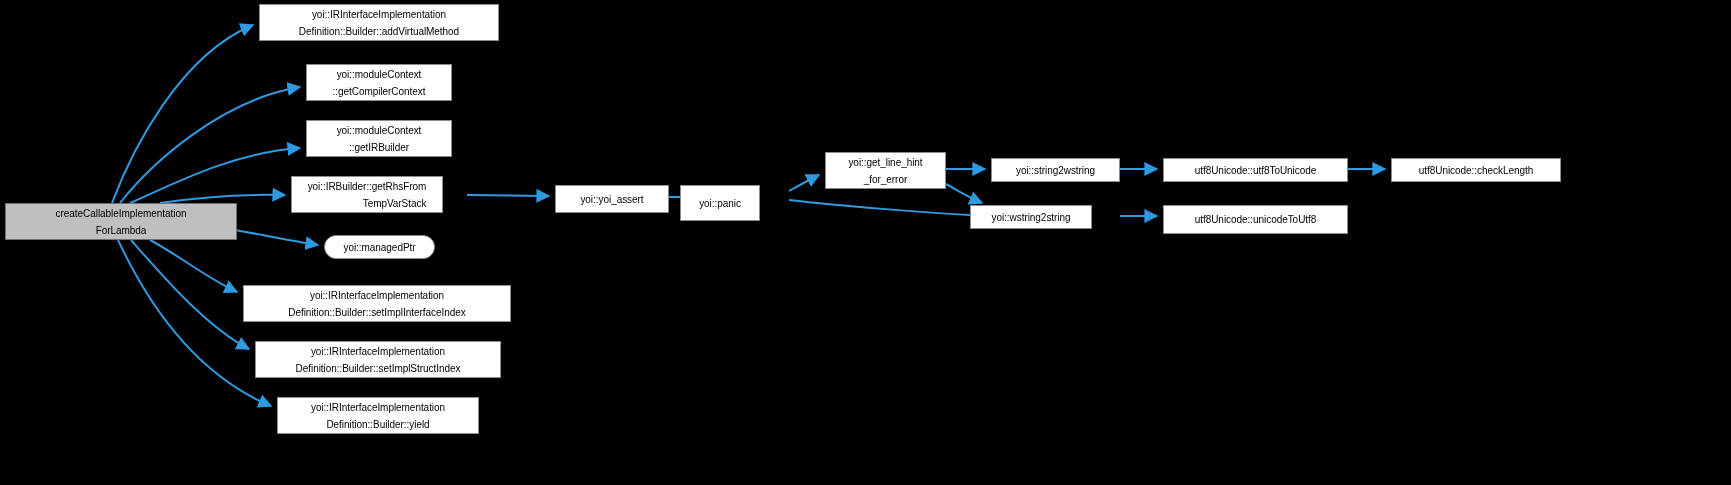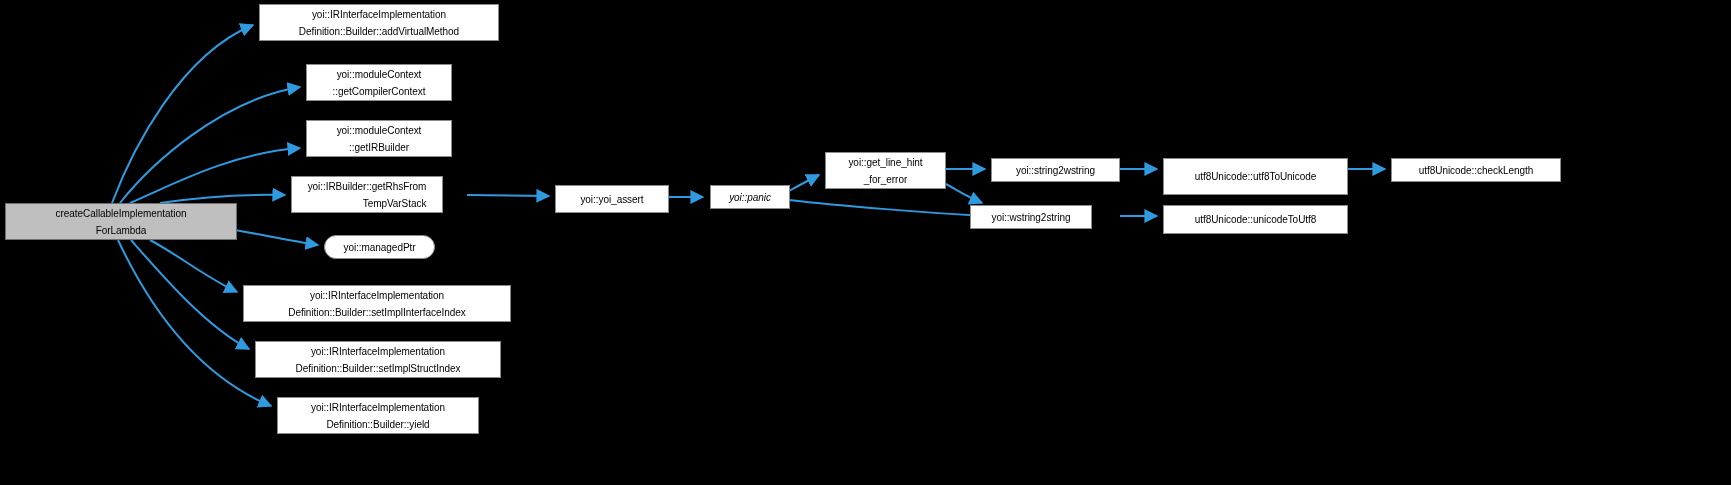--- a/index.html
+++ b/index.html
@@ -87,22 +87,22 @@
       <div class="node" style="left: 291px; top: 176px; width: 152px; height: 37px; text-align: right;">yoi::IRBuilder::getRhsFrom
 TempVarStack</div>
       <div class="node" style="left: 324px; top: 235px; width: 111px; height: 24px; border-radius: 12px;">yoi::managedPtr</div>
       <div class="node" style="left: 243px; top: 285px; width: 268px; height: 37px;">yoi::IRInterfaceImplementation
 Definition::Builder::setImplInterfaceIndex</div>
       <div class="node" style="left: 255px; top: 341px; width: 246px; height: 37px;">yoi::IRInterfaceImplementation
 Definition::Builder::setImplStructIndex</div>
       <div class="node" style="left: 277px; top: 397px; width: 202px; height: 37px;">yoi::IRInterfaceImplementation
 Definition::Builder::yield</div>
       <div class="node" style="left: 555px; top: 185px; width: 114px; height: 28px;">yoi::yoi_assert</div>
-      <div class="node" style="left: 710px; top: 185px; width: 80px; height: 24px; font-style: italic;">yoi::panic</div>
+      <div class="node" style="left: 680px; top: 185px; width: 80px; height: 36px;">yoi::panic</div>
       <div class="node" style="left: 825px; top: 152px; width: 121px; height: 37px;">yoi::get_line_hint
 _for_error</div>
       <div class="node" style="left: 991px; top: 158px; width: 129px; height: 24px;">yoi::string2wstring</div>
       <div class="node" style="left: 970px; top: 205px; width: 122px; height: 24px;">yoi::wstring2string</div>
-      <div class="node" style="left: 1163px; top: 158px; width: 185px; height: 37px;">utf8Unicode::utf8ToUnicode</div>
+      <div class="node" style="left: 1163px; top: 158px; width: 185px; height: 24px;">utf8Unicode::utf8ToUnicode</div>
       <div class="node" style="left: 1163px; top: 205px; width: 185px; height: 29px;">utf8Unicode::unicodeToUtf8</div>
       <div class="node" style="left: 1391px; top: 158px; width: 170px; height: 24px; text-align: center;">utf8Unicode::checkLength</div>
     </div>
 </div>
 
 </body></html>

